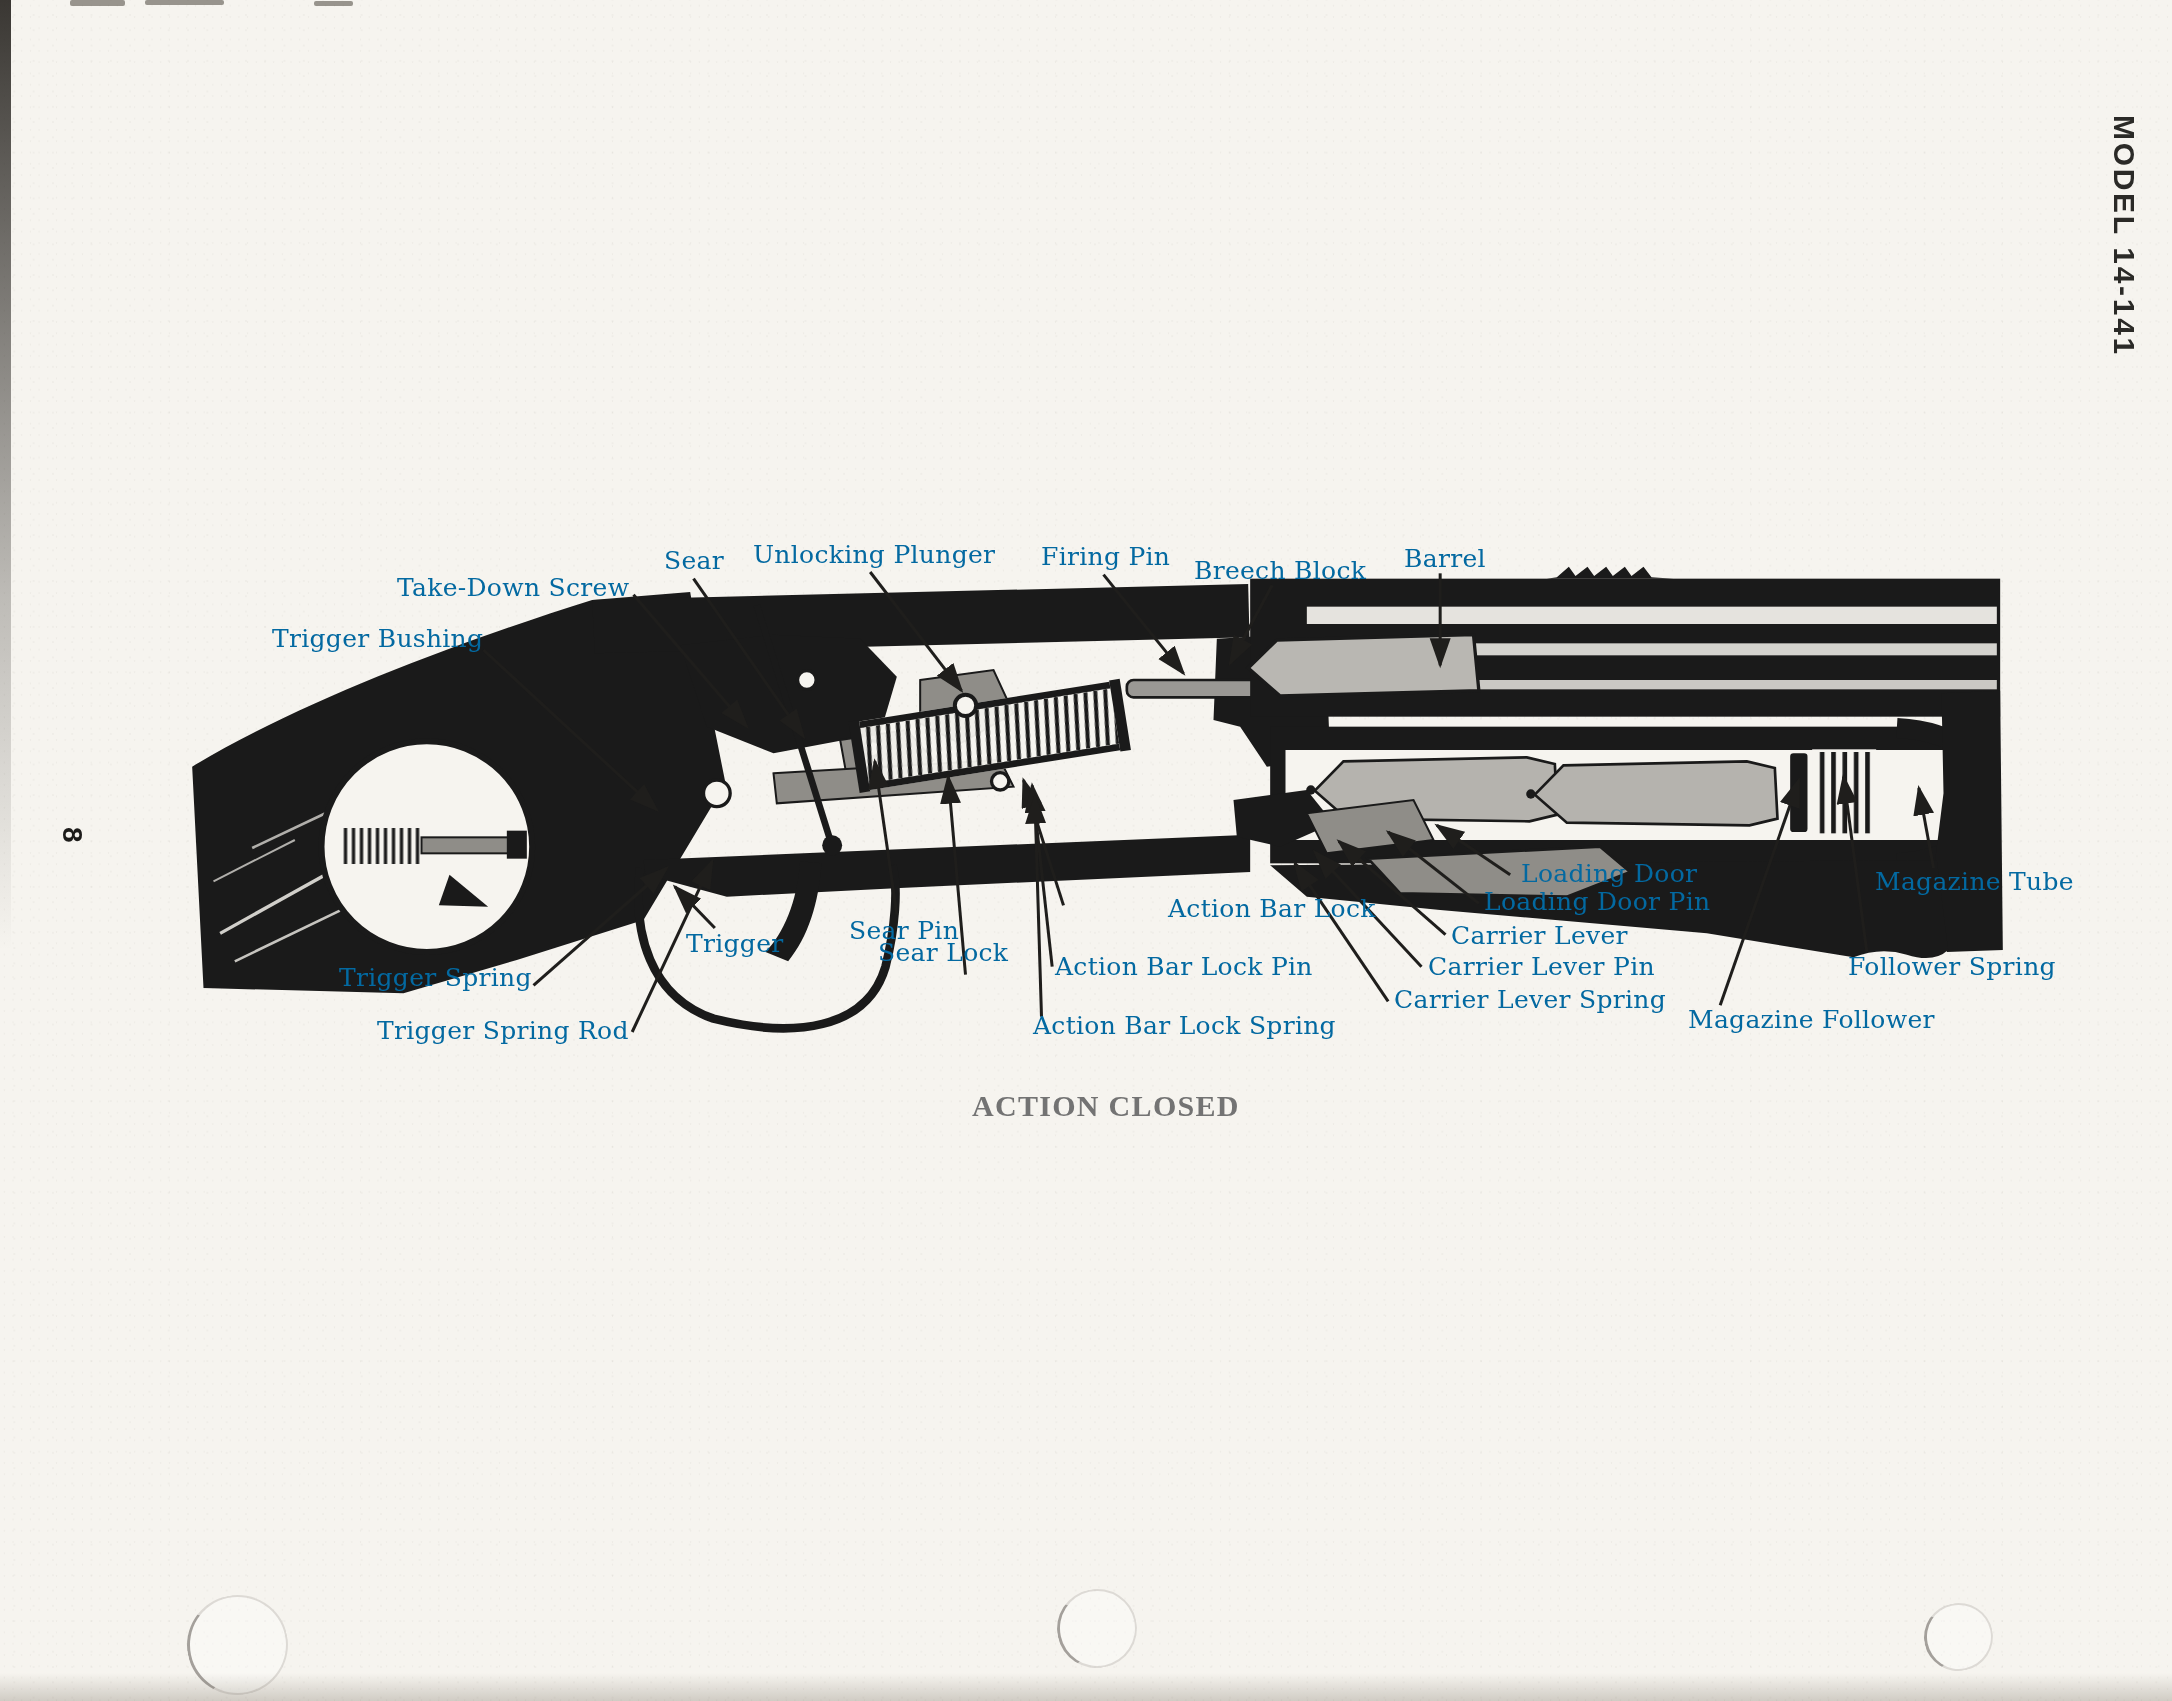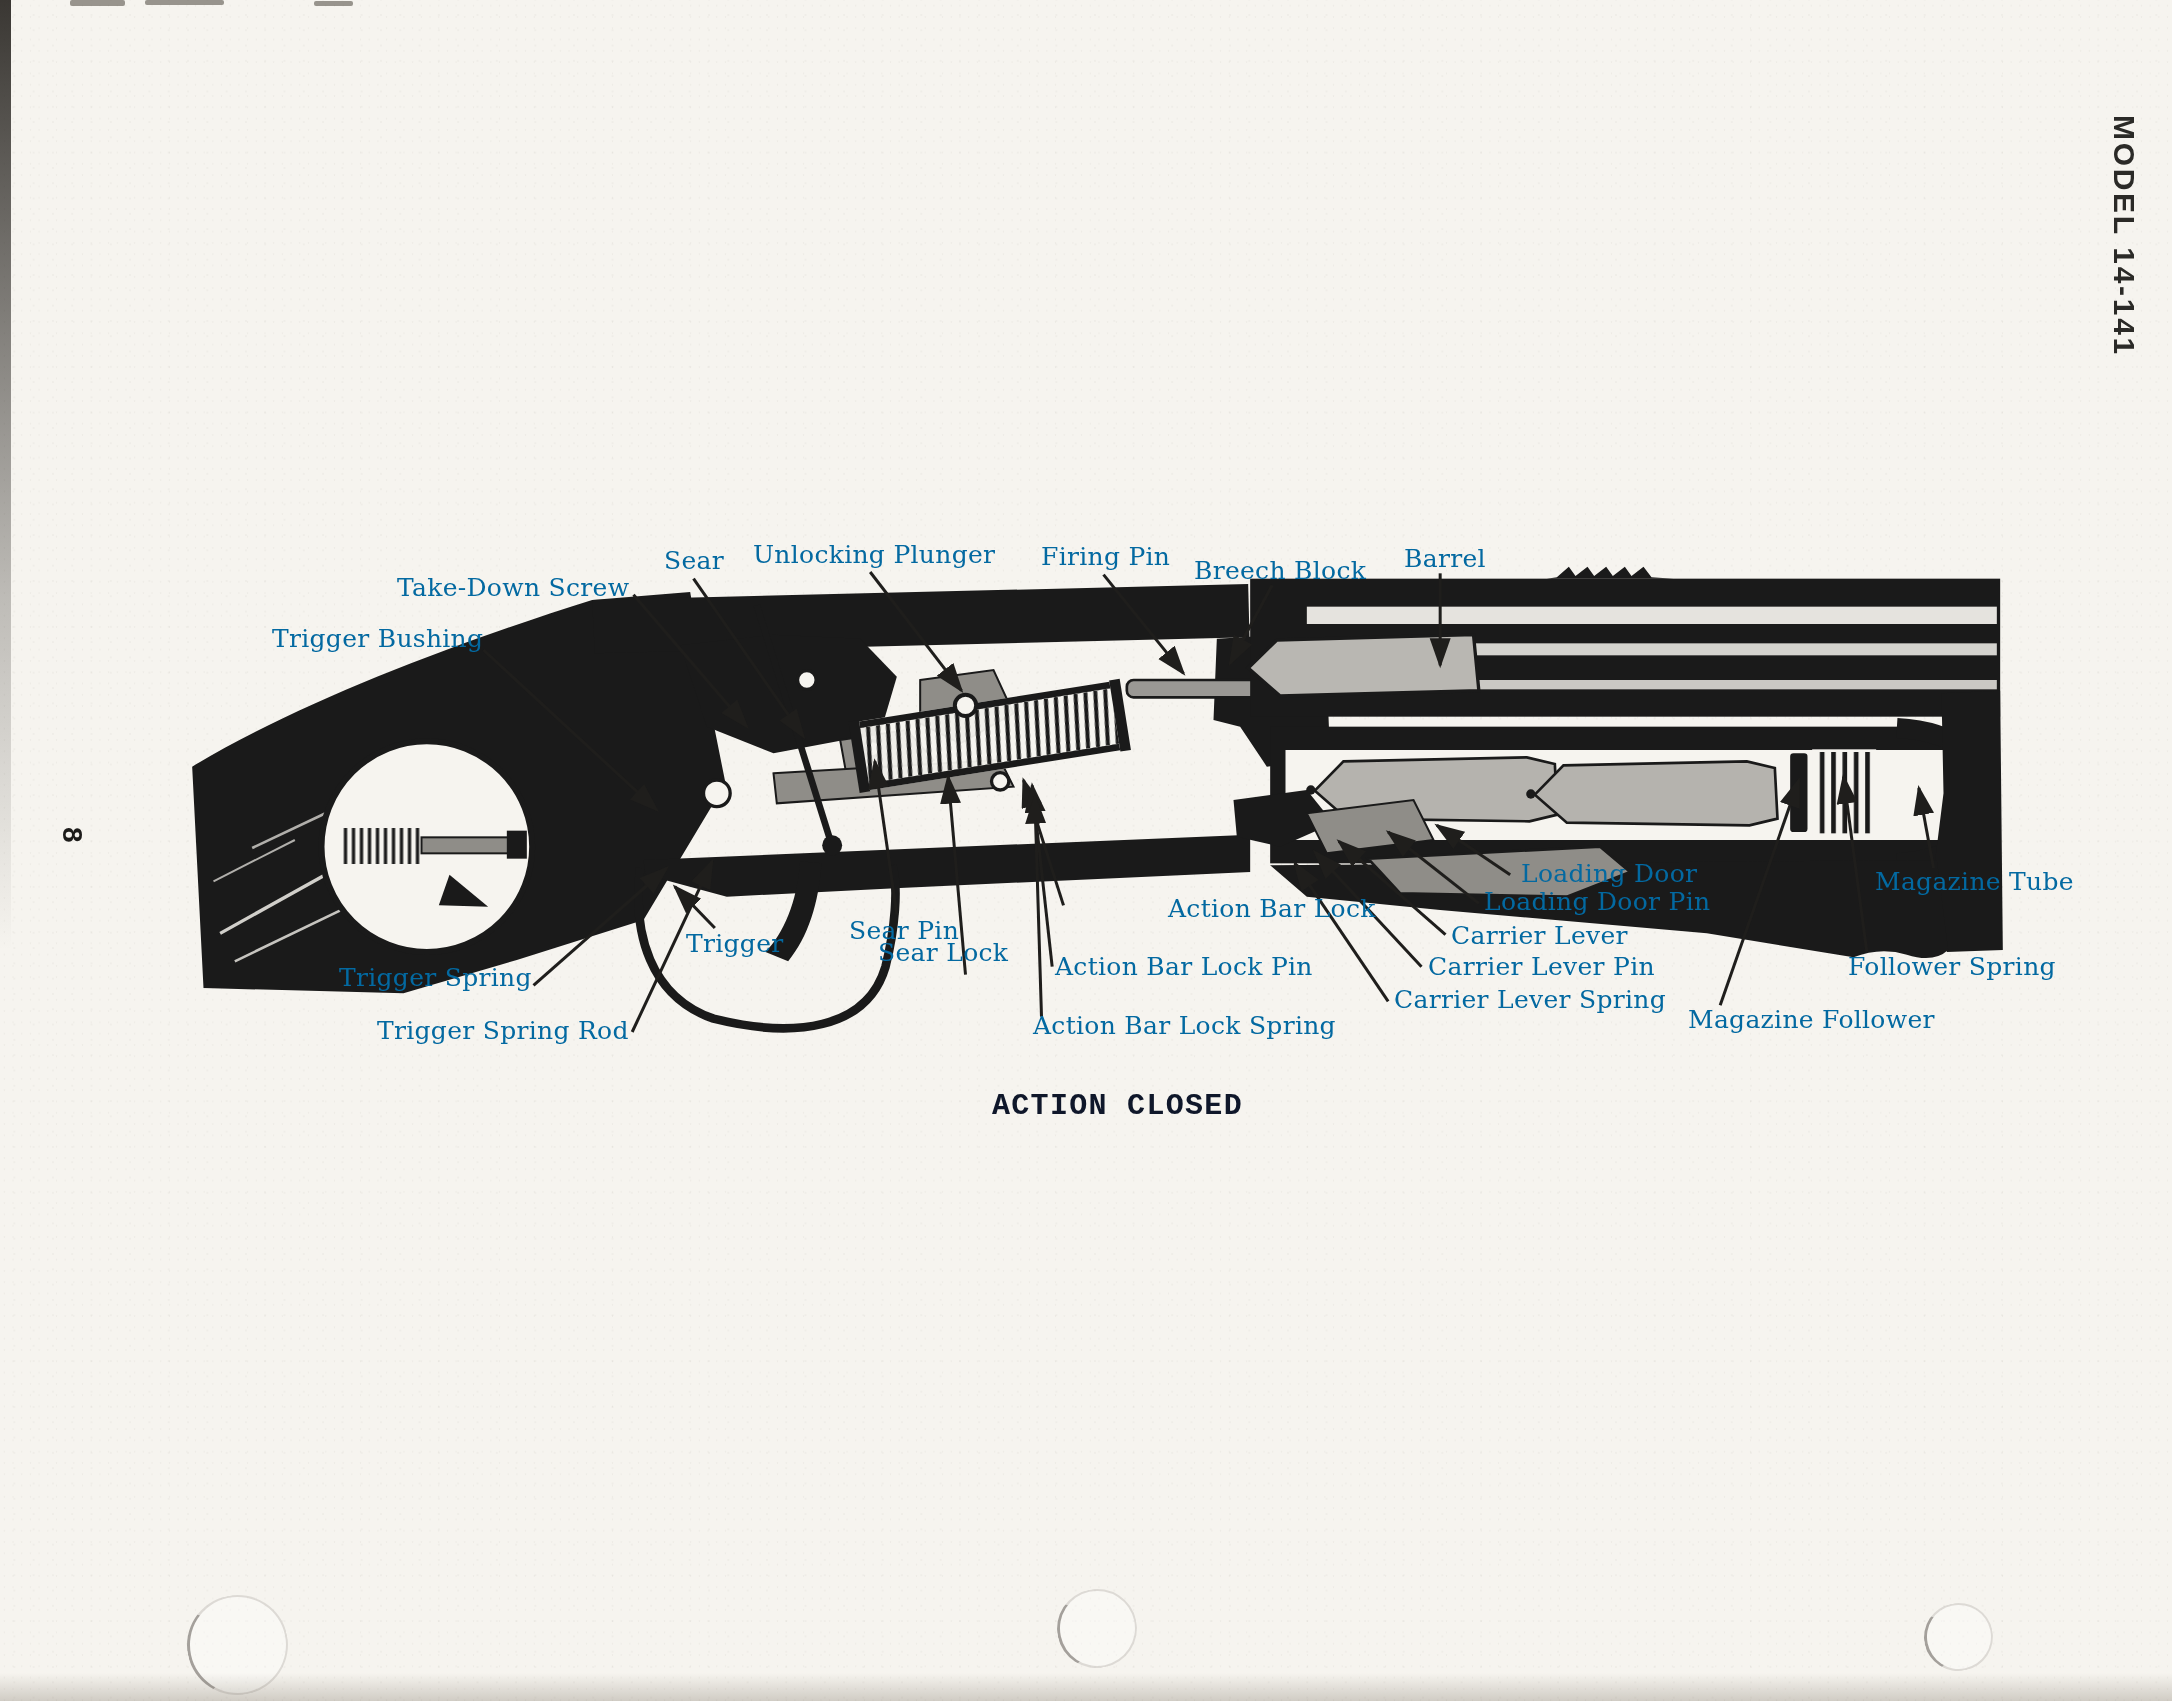--- a/index.html
+++ b/index.html
@@ -23,23 +23,23 @@
   .edge-bottom{
     position:absolute;left:0;bottom:0;width:100%;height:28px;
     background:linear-gradient(to bottom, rgba(110,100,85,0), rgba(110,100,85,0.28));
   }
   .top-dash{position:absolute;background:#4a453d;opacity:0.55;border-radius:2px;}
   .lbl{
     position:absolute;white-space:nowrap;color:#0369a1;
     font-size:25px;line-height:1.05;letter-spacing:0.3px;
   }
   .caption{
-    position:absolute;left:992px;top:1089px;
-    font-family:Liberation Mono, monospace;font-weight:bold;
-    font-size:30px;letter-spacing:1.3px;color:#0f172a;white-space:nowrap;
+    position:absolute;left:972px;top:1089px;
+    font-family:Liberation Serif, serif;font-weight:bold;
+    font-size:30px;letter-spacing:1.3px;color:#737373;white-space:nowrap;
   }
   .side-label{
     position:absolute;left:2107px;top:115px;
     writing-mode:vertical-rl;
     font-family:"Liberation Sans", sans-serif;font-weight:bold;
     font-size:30px;letter-spacing:2.7px;color:#2b2a27;white-space:nowrap;
   }
   .page-number{
     position:absolute;left:56px;top:827px;
     writing-mode:vertical-rl;

